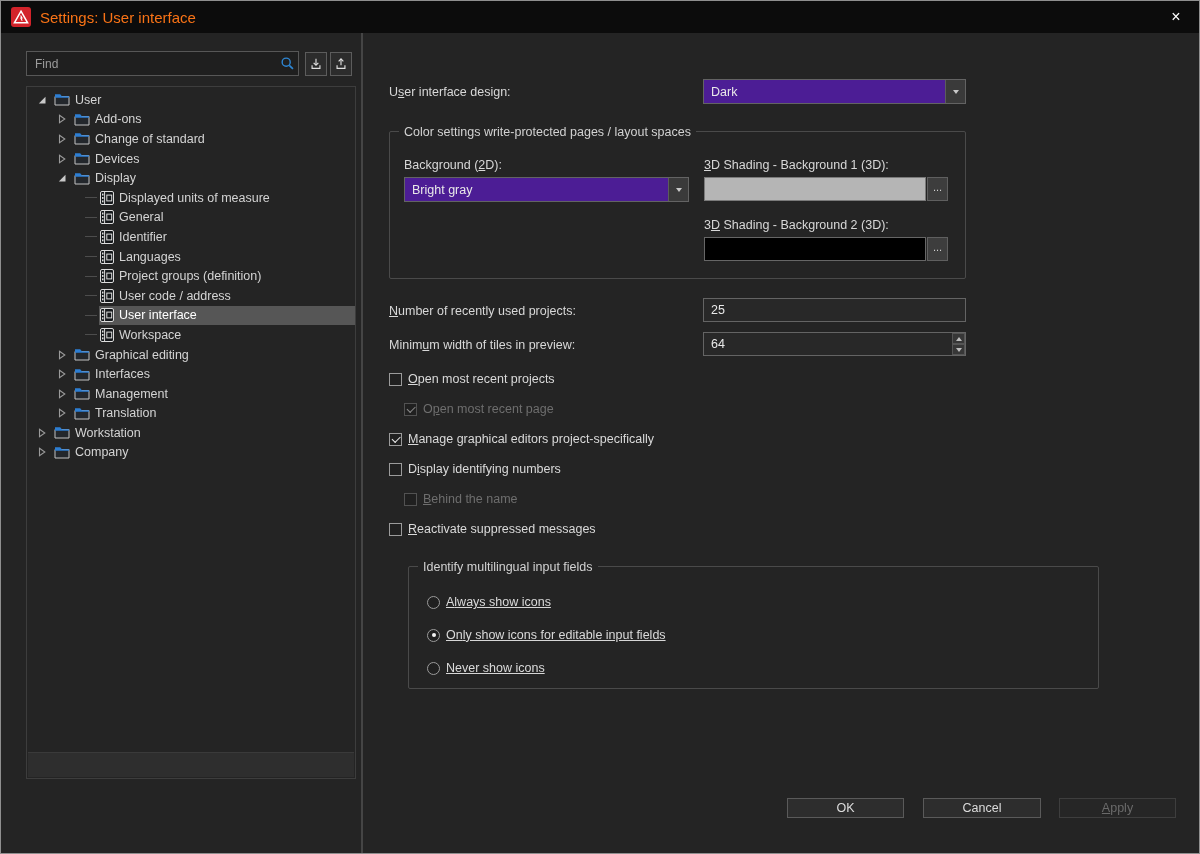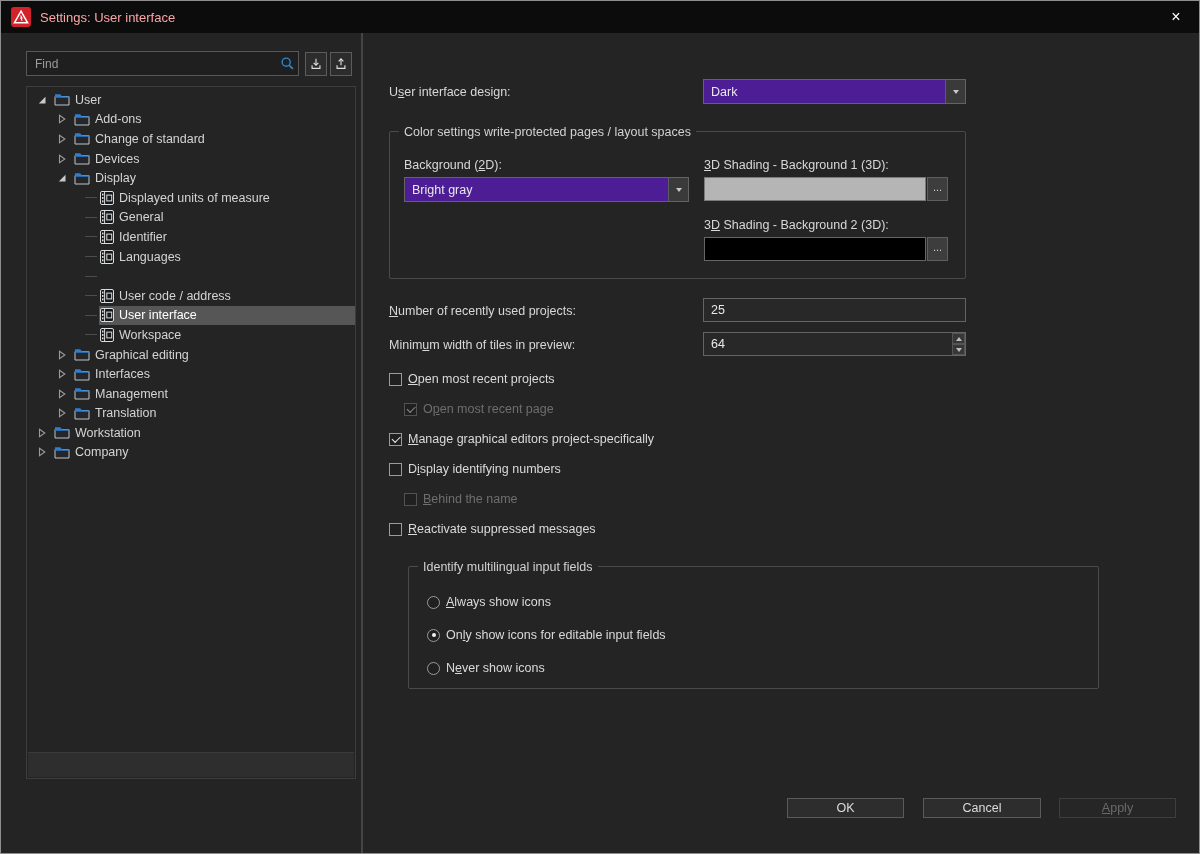--- a/index.html
+++ b/index.html
@@ -6,21 +6,21 @@
   *{box-sizing:border-box;}
   .window{
     position:relative;width:1200px;height:854px;background:#242424;
     border:1px solid #8f8f8f;overflow:hidden;
     font-family:"Liberation Sans", sans-serif;color:#d6d6d6;font-size:12.5px;
   }
   
   .titlebar{position:absolute;left:0;top:0;right:0;height:32px;background:#0c0c0c;
     display:flex;align-items:center;padding-left:10px;}
   .app-icon{width:20px;height:20px;display:inline-flex;margin-right:9px;}
-  .titlebar .title{color:#fca5a5;font-size:13px;}
+  .titlebar .title{color:#f97316;font-size:15px;}
   .close-btn{position:absolute;right:10px;top:4px;width:26px;height:24px;background:transparent;border:none;
     color:#ffffff;font-size:16px;line-height:24px;text-align:center;padding:0;font-family:"Liberation Sans",sans-serif;}
   .body{position:absolute;left:0;top:32px;right:0;bottom:0;background:#242424;}
   
   .find-wrap{position:absolute;left:25px;top:18px;width:273px;height:25px;background:#1f1f1f;
     border:1px solid #575757;display:flex;align-items:center;}
   .find-input{flex:1;background:transparent;border:none;outline:none;color:#e6e6e6;
     font-family:"Liberation Sans",sans-serif;font-size:12px;padding:0 4px 0 8px;}
   .find-input::placeholder{color:#9c9c9c;}
   .search-icon{width:22px;display:flex;align-items:center;justify-content:center;}
@@ -67,21 +67,21 @@
   .cb-list{position:absolute;left:388px;top:338px;}
   .cb-row{height:16px;margin-bottom:14px;display:flex;align-items:center;color:#dadada;}
   .cb-row.indent{margin-left:15px;}
   .cb{width:13px;height:13px;border:1px solid #9b9b9b;background:#202020;display:inline-block;position:relative;margin-right:6px;flex:none;}
   .cb.checked::after{content:'';position:absolute;left:1.5px;top:2.5px;width:7px;height:3.5px;
     border-left:1.6px solid #ececec;border-bottom:1.6px solid #ececec;transform:rotate(-45deg);}
   .cb-row.disabled{color:#6e6e6e;}
   .cb-row.disabled .cb{border-color:#525252;}
   .cb-row.disabled .cb.checked::after{border-color:#8a8a8a;}
   
-  .radio-list{padding:27px 0 0 18px;}
+  .radio-list{padding:27px 0 0 18px;text-decoration:underline;}
   .radio-row{height:16px;margin-bottom:17px;display:flex;align-items:center;color:#dadada;}
   .radio{width:13px;height:13px;border:1px solid #9b9b9b;border-radius:50%;background:#202020;position:relative;margin-right:6px;flex:none;}
   .radio.selected::after{content:'';position:absolute;left:3.5px;top:3.5px;width:4px;height:4px;border-radius:50%;background:#f2f2f2;}
   
   .footer-buttons{position:absolute;left:786px;top:765px;display:flex;}
   .dlg-btn{height:20px;background:#2d2d2d;border:1px solid #5a5a5a;color:#dcdcdc;
     font-family:"Liberation Sans",sans-serif;font-size:12.5px;padding:0;}
   .dlg-btn:nth-child(1){width:117px;margin-right:19px;}
   .dlg-btn:nth-child(2){width:118px;margin-right:18px;}
   .dlg-btn:nth-child(3){width:117px;}
@@ -296,20 +296,34 @@
           <rect x="2" y="9.4" width="1.5" height="1.9" fill="#dcdcdc"></rect>
           <rect x="6.8" y="4.1" width="4.9" height="5.8" fill="none" stroke="#dcdcdc"></rect>
         </svg>
       </span>
       <span class="tree-label">Languages</span>
     </span>
   </div>
         <div class="tree-row lvl2">
 
     <span class="connector"></span>
+    <span class="row-content">
+      <span class="tree-icon card">
+
+        <svg class="icon-card-svg" viewBox="0 0 14 14" width="14" height="14">
+          <rect x="0.5" y="0.5" width="13" height="13" rx="1.5" fill="#15181b" stroke="#dcdcdc"></rect>
+          <line x1="4.6" y1="1" x2="4.6" y2="13" stroke="#dcdcdc"></line>
+          <rect x="2" y="2.6" width="1.5" height="1.9" fill="#dcdcdc"></rect>
+          <rect x="2" y="6" width="1.5" height="1.9" fill="#dcdcdc"></rect>
+          <rect x="2" y="9.4" width="1.5" height="1.9" fill="#dcdcdc"></rect>
+          <rect x="6.8" y="4.1" width="4.9" height="5.8" fill="none" stroke="#dcdcdc"></rect>
+        </svg>
+      </span>
+      <span class="tree-label">Project groups (definition)</span>
+    </span>
   </div>
         <div class="tree-row lvl2">
 
     <span class="connector"></span>
     <span class="row-content">
       <span class="tree-icon card">
 
         <svg class="icon-card-svg" viewBox="0 0 14 14" width="14" height="14">
           <rect x="0.5" y="0.5" width="13" height="13" rx="1.5" fill="#15181b" stroke="#dcdcdc"></rect>
           <line x1="4.6" y1="1" x2="4.6" y2="13" stroke="#dcdcdc"></line>

